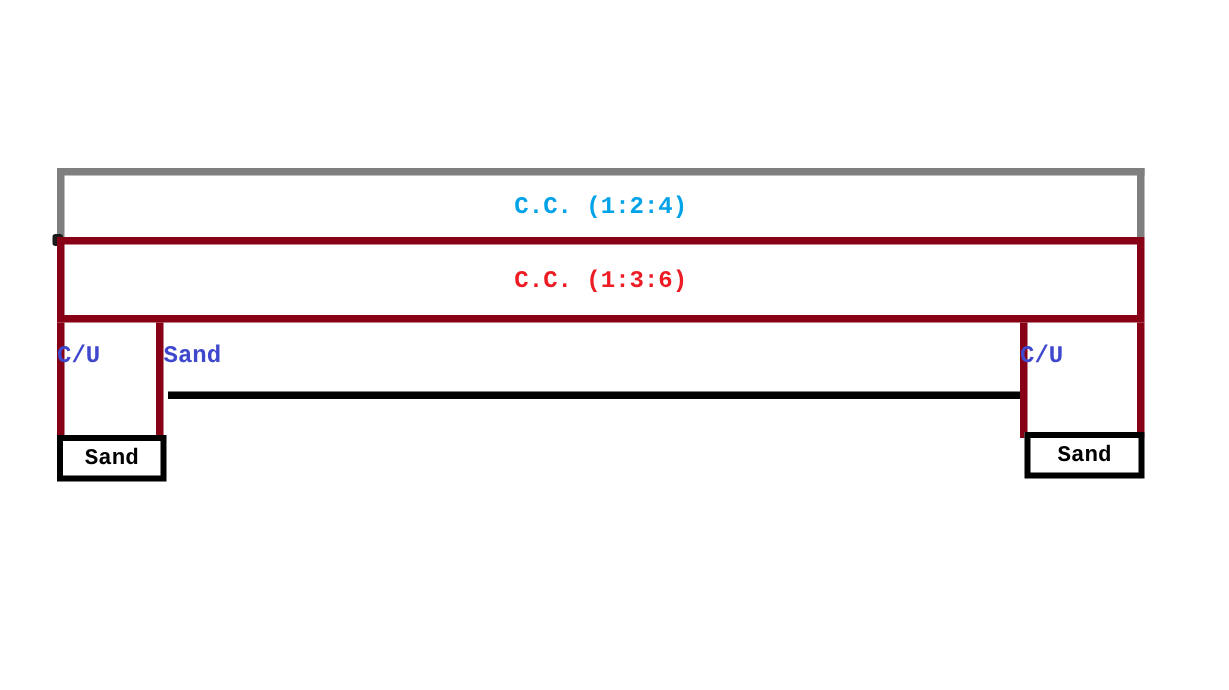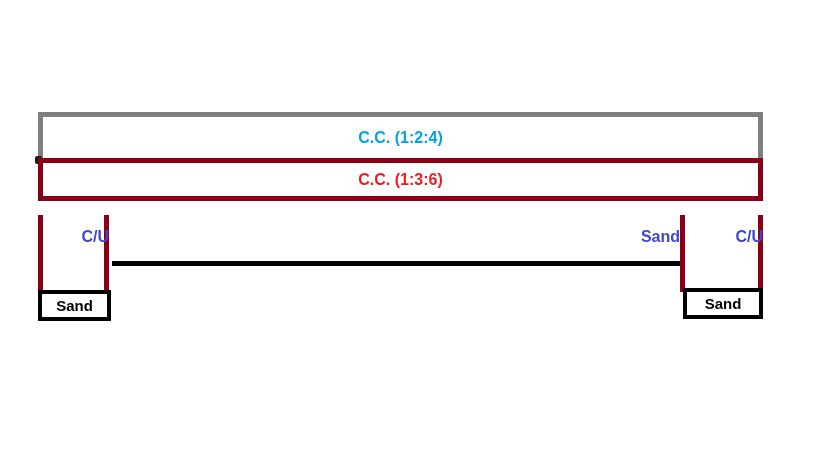--- a/index.html
+++ b/index.html
@@ -23,21 +23,21 @@
     width: 725px; height: 46px;
     border-top: 5px solid var(--gray, #7f7f7f);
     border-left: 5px solid var(--gray, #7f7f7f);
     border-right: 5px solid var(--gray, #7f7f7f);
     display: flex; align-items: center; justify-content: center;
   }
 
   
   .red-box {
     left: 38px; top: 158px;
-    width: 725px; height: 43px;
+    width: 725px; height: 57px;
     border: 5px solid var(--dark-red, #880015);
     display: flex; align-items: center; justify-content: center;
   }
 
   
   .vline {
     top: 215px;
     width: 5px; height: 77px;
     background: var(--dark-red, #880015);
   }
@@ -67,22 +67,23 @@
     background: #ffffff;
     display: flex; align-items: center; justify-content: center;
   }
   .footing.left  { left: 38px;  top: 290px; width: 73px; height: 31px; }
   .footing.right { left: 683px; top: 288px; width: 80px; height: 31px; }
 
   
   .lbl {
     font-weight: 700;
     font-size: 16px;
-    text-align: right;
+    text-align: left;
     white-space: nowrap;
+    font-family: Liberation Mono, monospace;
   }
   .lbl.cyan { color: var(--cyan, #00a2e8); }
   .lbl.red  { color: var(--red, #ed1c24); }
   .lbl.blue { color: var(--blue, #3f48cc); }
   .lbl.black { color: var(--black, #000000); font-size: 15px; }
 
   .band-label { top: 228px; }
   .band-label.cu-left  { left: 38px;  width: 71px; }
   .band-label.cu-right { left: 680px; width: 83px; }
   .band-label.sand     { left: 109px; width: 571px; }

